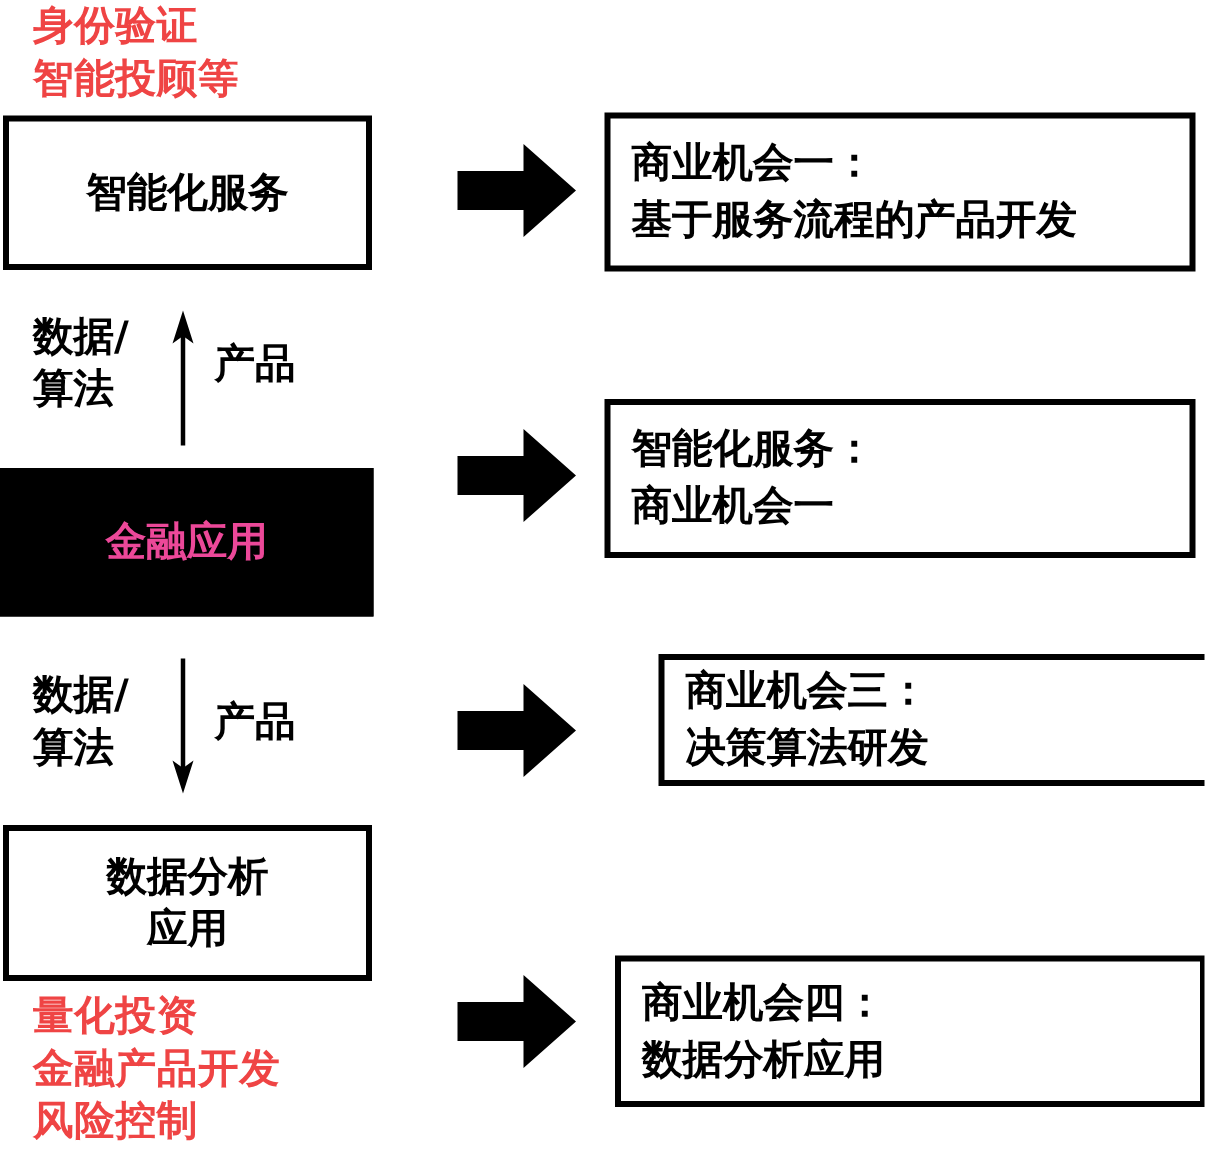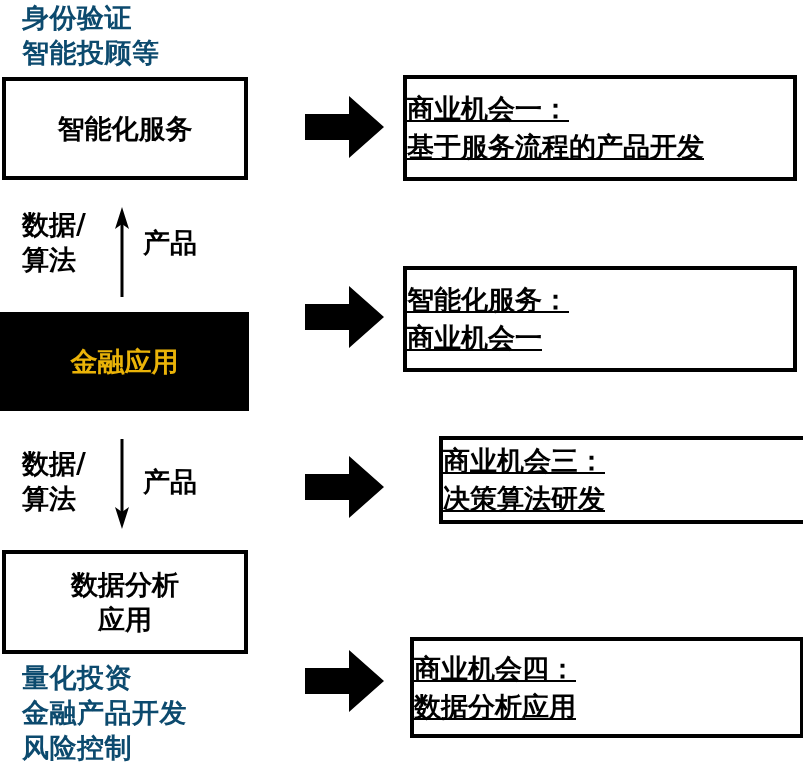--- a/index.html
+++ b/index.html
@@ -22,21 +22,21 @@
     background: #ffffff;
   }
   
   .caption {
     position: absolute;
     font-size: 27px;
     line-height: 35px;
     letter-spacing: 0.5px;
     white-space: pre;
     font-weight: 600;
-    color: #0c4a6e;
+    color: #ef4444;
   }
   
   .box {
     position: absolute;
     box-sizing: border-box;
     border: 4px solid #000000;
     background: #ffffff;
     display: flex;
     align-items: center;
     justify-content: center;
@@ -48,30 +48,30 @@
     font-weight: 600;
     white-space: pre-line;
     color: #000;
   }
   
   .box.filled {
     background: #000000;
     border: 4px solid #000000;
   }
   .box.filled .box-text {
-    color: #eab308;
+    color: #ec4899;
   }
   
   .box.opportunity {
     justify-content: flex-start;
     text-align: left;
   }
   .box.opportunity .box-text {
+    padding-left: 14px;
     line-height: 38px;
-    text-decoration: underline;
   }
   
   .flowlabel {
     position: absolute;
     font-size: 27px;
     line-height: 35px;
     font-weight: 600;
     white-space: pre;
     color: #000;
   }

